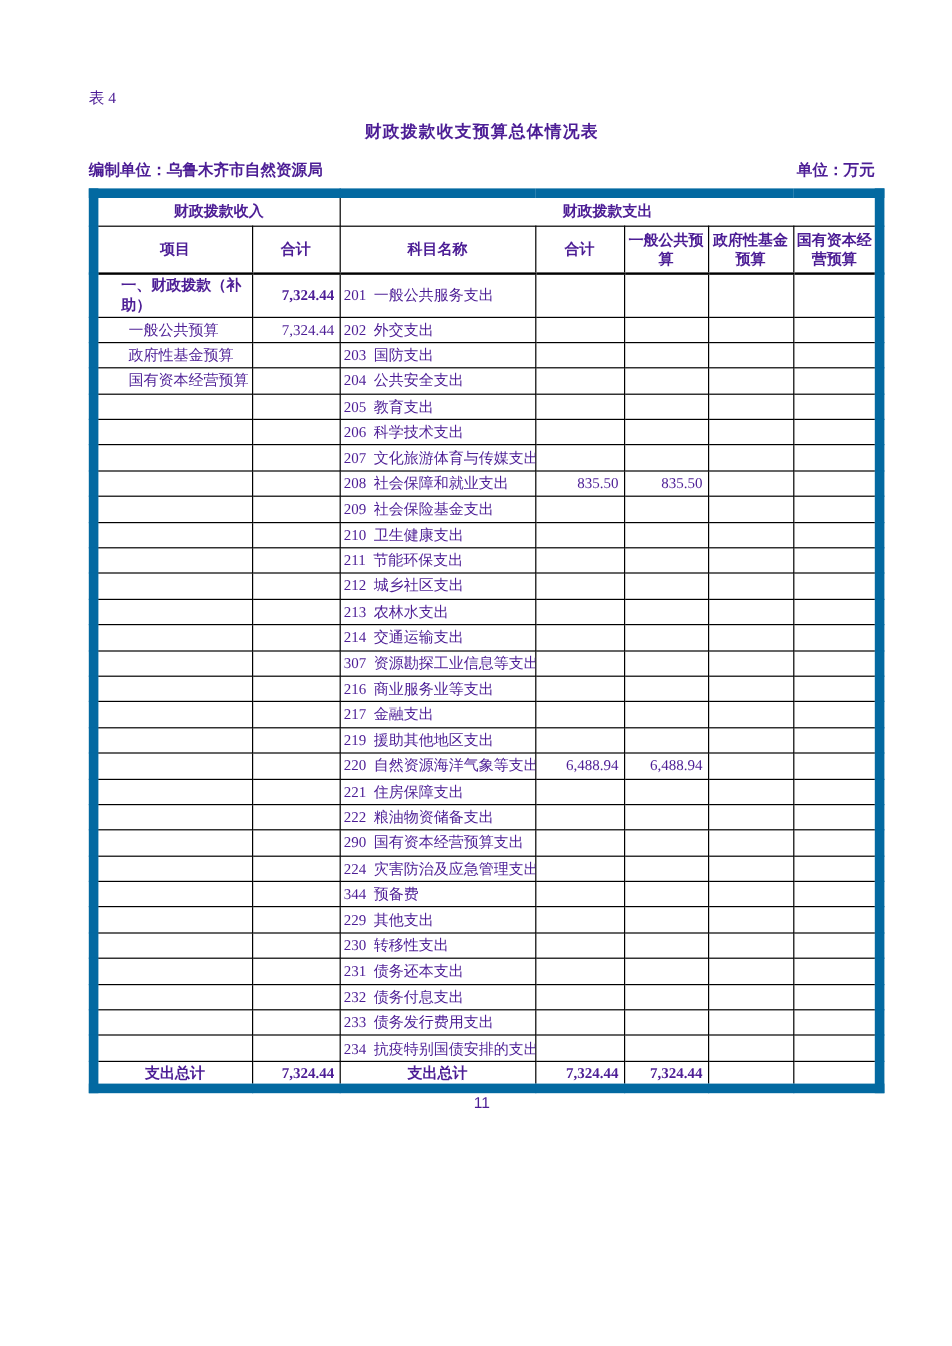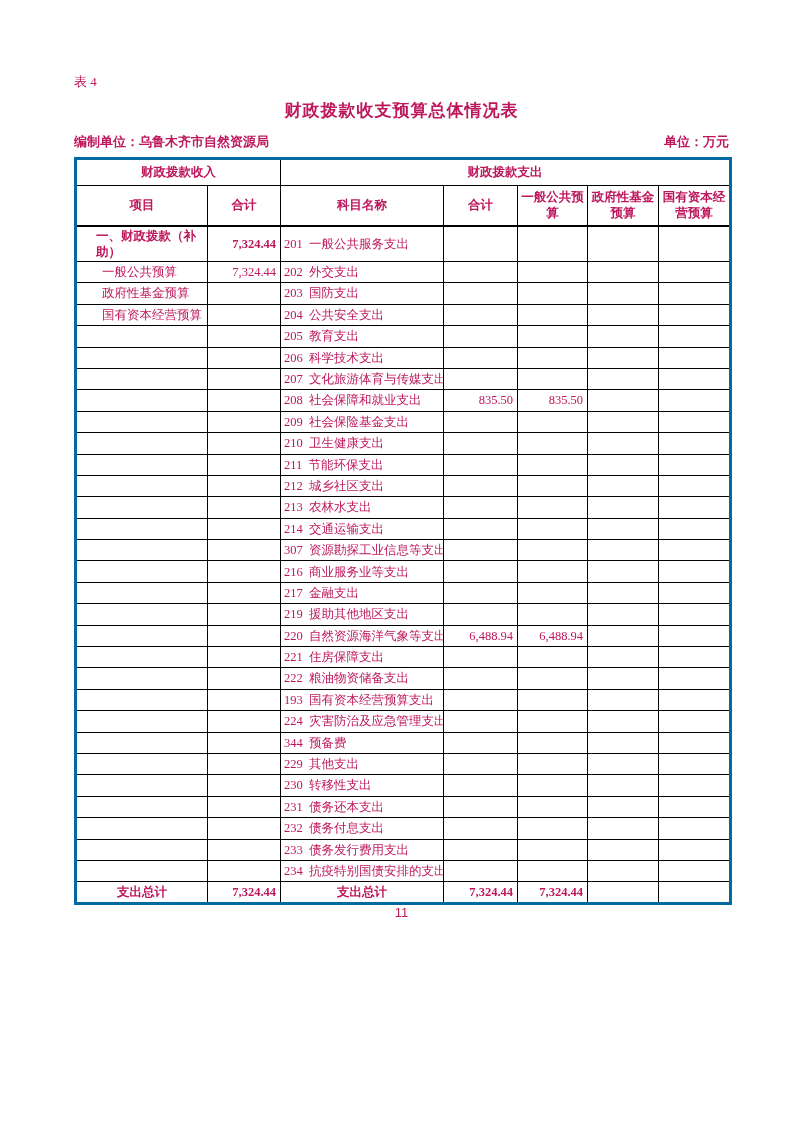--- a/index.html
+++ b/index.html
@@ -1,33 +1,33 @@
 <!DOCTYPE html>
 <html><head>
 <meta charset="utf-8">
 <style>
   html, body { margin: 0; padding: 0; background: #ffffff; }
   .page {
     width: 793px; height: 1122px; position: relative; background: #ffffff;
-    color: #be185d; font-family: "Liberation Serif", "DejaVu Serif", serif;
+    color: #4c1d95; font-family: "Liberation Serif", "DejaVu Serif", serif;
     overflow: hidden;
   }
   .doc { width: 655px; margin-left: 74px; }
   .table-label { margin-top: 73px; font-size: 13px; line-height: 17px; }
   .doc-title {
-    margin-top: 8px; text-align: center; font-size: 17px; font-weight: bold;
+    margin-top: 8px; text-align: center; font-size: 14px; font-weight: bold;
     line-height: 26px; letter-spacing: 1px;
   }
   .meta-row {
     margin-top: 9px; display: flex; justify-content: space-between;
     font-size: 13px; line-height: 17px; font-weight: bold;
   }
   table.budget {
     margin-top: 7px; border-collapse: collapse; table-layout: fixed;
-    width: 655px; border: 3px solid #0369a1; font-family: Liberation Serif, serif;
+    width: 655px; border: 8px solid #0369a1; font-family: Liberation Serif, serif;
   }
   .budget th, .budget td {
     border: 1px solid #000; overflow: hidden; box-sizing: border-box;
     font-size: 12.5px; line-height: 1.3; word-break: break-all;
   }
   .budget thead th { font-weight: bold; text-align: center; padding: 1px; }
   .hdr1 th { height: 27px; }
   .hdr2 th { height: 40px; border-bottom: 2px solid #000; }
   .budget tbody td { height: 21.4px; }
   .c-item { text-align: left; padding-left: 19px; }
@@ -262,21 +262,21 @@
     <td class="c-num"></td>
     <td class="c-subj">222  粮油物资储备支出</td>
     <td class="c-num"></td>
     <td class="c-num"></td>
     <td class="c-num"></td>
     <td class="c-num"></td>
   </tr>
           <tr>
     <td class="c-item"></td>
     <td class="c-num"></td>
-    <td class="c-subj">193  国有资本经营预算支出</td>
+    <td class="c-subj">290  国有资本经营预算支出</td>
     <td class="c-num"></td>
     <td class="c-num"></td>
     <td class="c-num"></td>
     <td class="c-num"></td>
   </tr>
           <tr>
     <td class="c-item"></td>
     <td class="c-num"></td>
     <td class="c-subj">224  灾害防治及应急管理支出</td>
     <td class="c-num"></td>

